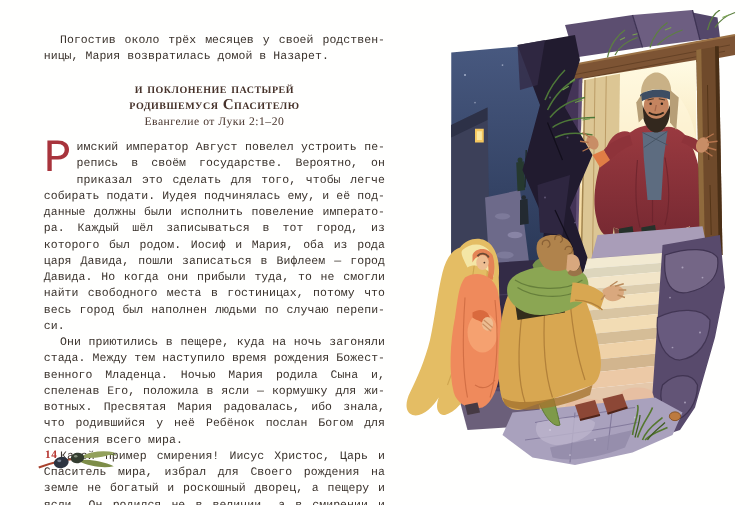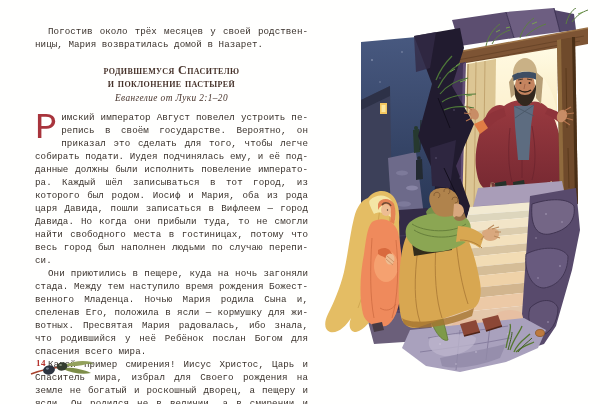--- a/index.html
+++ b/index.html
@@ -5,43 +5,43 @@
   html,body{margin:0;padding:0;background:#ffffff;}
   .spread{position:relative;width:600px;height:404px;background:#fffffe;overflow:hidden;
           font-family:"Liberation Serif", serif;}
   
   .text-col{position:absolute;left:35px;top:25px;width:273px;}
   .para{font-size:9.2px;line-height:13px;color:#3a322c;text-align:justify;
         margin:0;text-indent:13px;letter-spacing:.05px;hyphens:auto;font-family:Liberation Mono, monospace;}
   .heading{margin:13px 6px 4px;text-align:center;color:#46322a;
            font-variant:small-caps;font-weight:700;font-size:12px;line-height:13px;
            letter-spacing:.4px;}
-  .subtitle{text-align:center;font-style:italic;font-weight:400;font-variant:normal;
+  .subtitle{text-align:center;font-weight:400;font-variant:normal;
             font-size:9.3px;line-height:12px;color:#46322a;margin:2px 0 7px;}
   .dropcap{float:left;color:#a8343c;font-size:37px;line-height:30px;
            padding:2px 4px 0 0;font-weight:400;}
   .first{text-indent:0;}
   .pageno{position:absolute;left:36px;top:358px;font-size:9px;color:#b5332d;
           font-weight:700;letter-spacing:.5px;}
   .ornament{position:absolute;left:29px;top:359px;}
   
   .illo{position:absolute;left:310px;top:8px;}
 </style>
 </head>
 <body>
 
 <div class="spread">
 
   <div>
     <div class="text-col">
       <p class="para">Погостив около трёх месяцев у своей род­ствен­ни­цы, Мария воз­вра­ти­лась домой в Назарет.</p>
 
       <div class="heading">
+        <div>и поклонение пастырей</div>
         <div>родившемуся Спасителю</div>
-        <div>и поклонение пастырей</div>
         <div class="subtitle">Евангелие от Луки 2:1–20</div>
       </div>
 
       <p class="para first"><span class="dropcap">Р</span><span>имский им­пе­ра­тор Август повелел устроить пе­ре­пись в своём го­су­дар­стве. Вероятно, он приказал это сде­лать для того, чтобы легче со­би­рать подати. Иудея под­чи­ня­лась ему, и её под­дан­ные должны были ис­пол­нить по­ве­ле­ние им­пе­ра­то­ра. Каждый шёл за­пи­сы­вать­ся в тот го­род, из которого был родом. Иосиф и Мария, оба из рода царя Давида, пошли за­пи­сать­ся в Вифлеем — город Давида. Но когда они прибыли туда, то не смогли найти сво­бод­но­го места в гос­ти­ни­цах, потому что весь город был на­пол­нен людьми по случаю пе­ре­пи­си.</span></p>
       <p class="para">Они при­юти­лись в пещере, куда на ночь за­го­ня­ли ста­да. Между тем на­сту­пи­ло время рож­де­ния Бо­жест­вен­но­го Мла­ден­ца. Ночью Мария родила Сына и, спеленав Его, по­ло­жи­ла в ясли — кор­муш­ку для жи­вот­ных. Пре­свя­тая Ма­рия ра­до­ва­лась, ибо знала, что ро­див­ший­ся у неё Ре­бё­нок послан Богом для спа­се­ния всего мира.</p>
       <p class="para">Какой пример смирения! Иисус Христос, Царь и Спа­си­тель мира, избрал для Своего рож­де­ния на земле не бо­га­тый и рос­кош­ный дворец, а пещеру и ясли. Он родился не в величии, а в сми­ре­нии и бед­нос­ти. Он осо­бен­но любил</p>
     </div>
 
     <div class="pageno">14</div>
 

